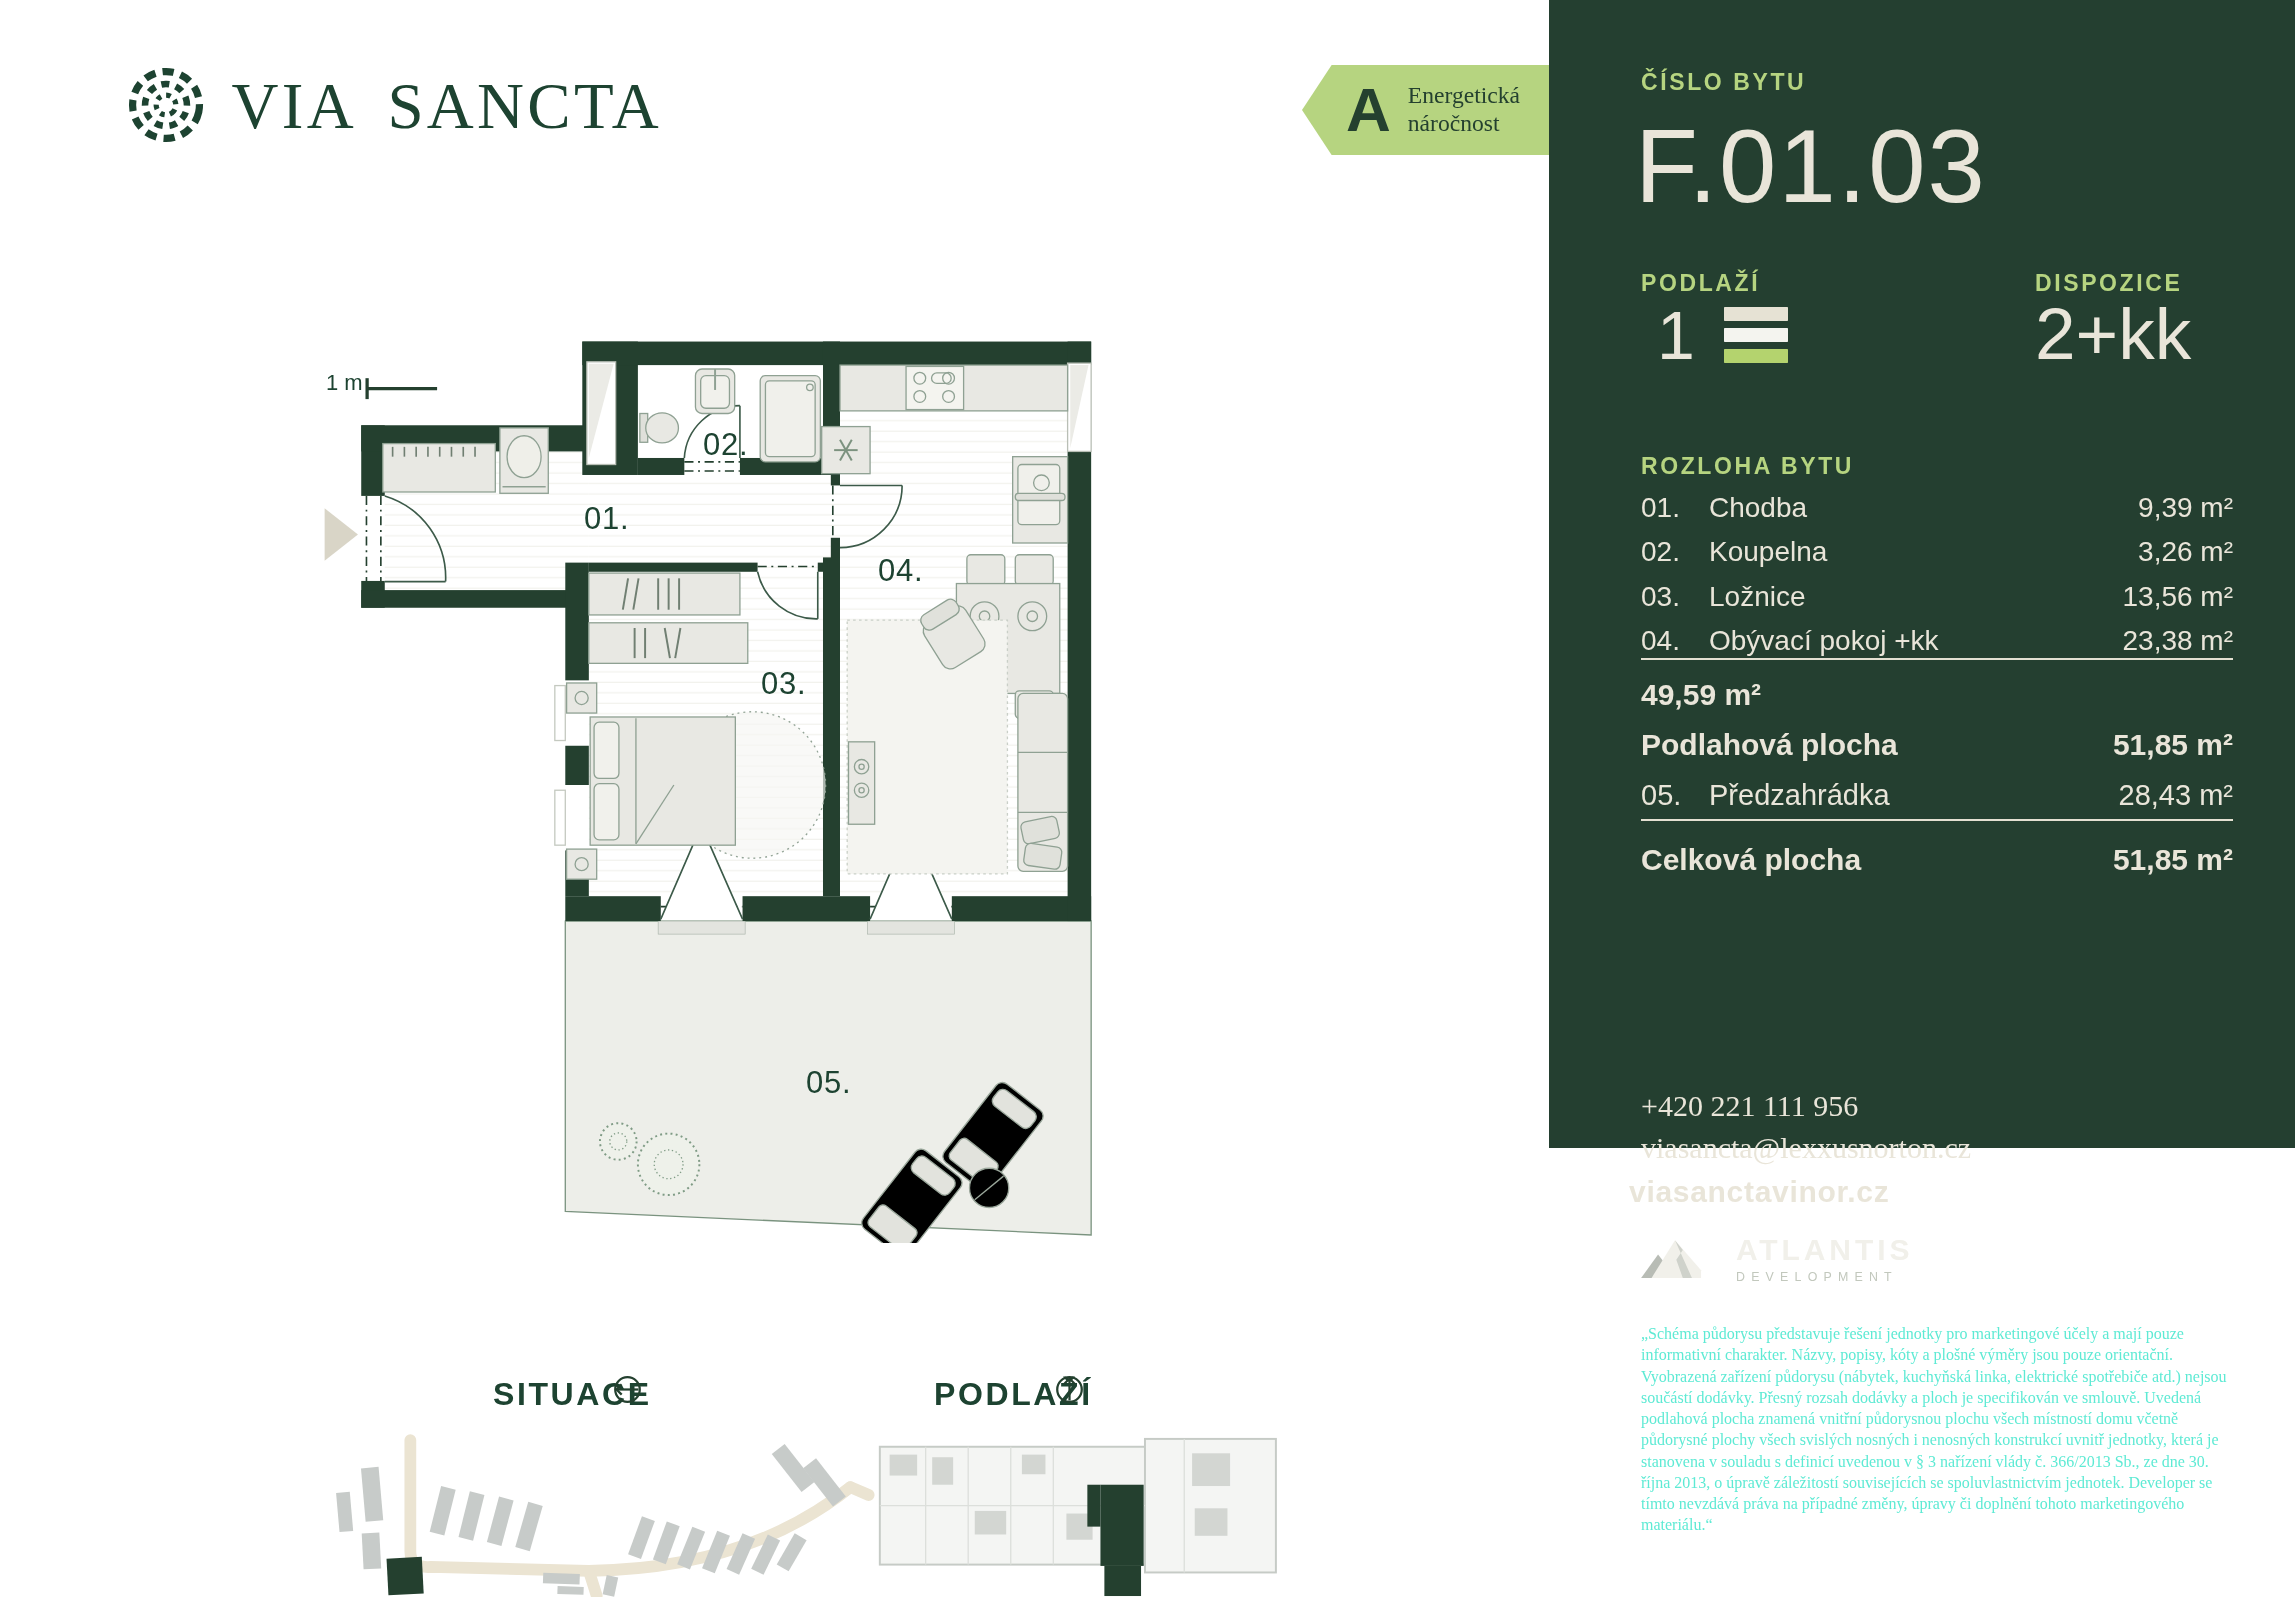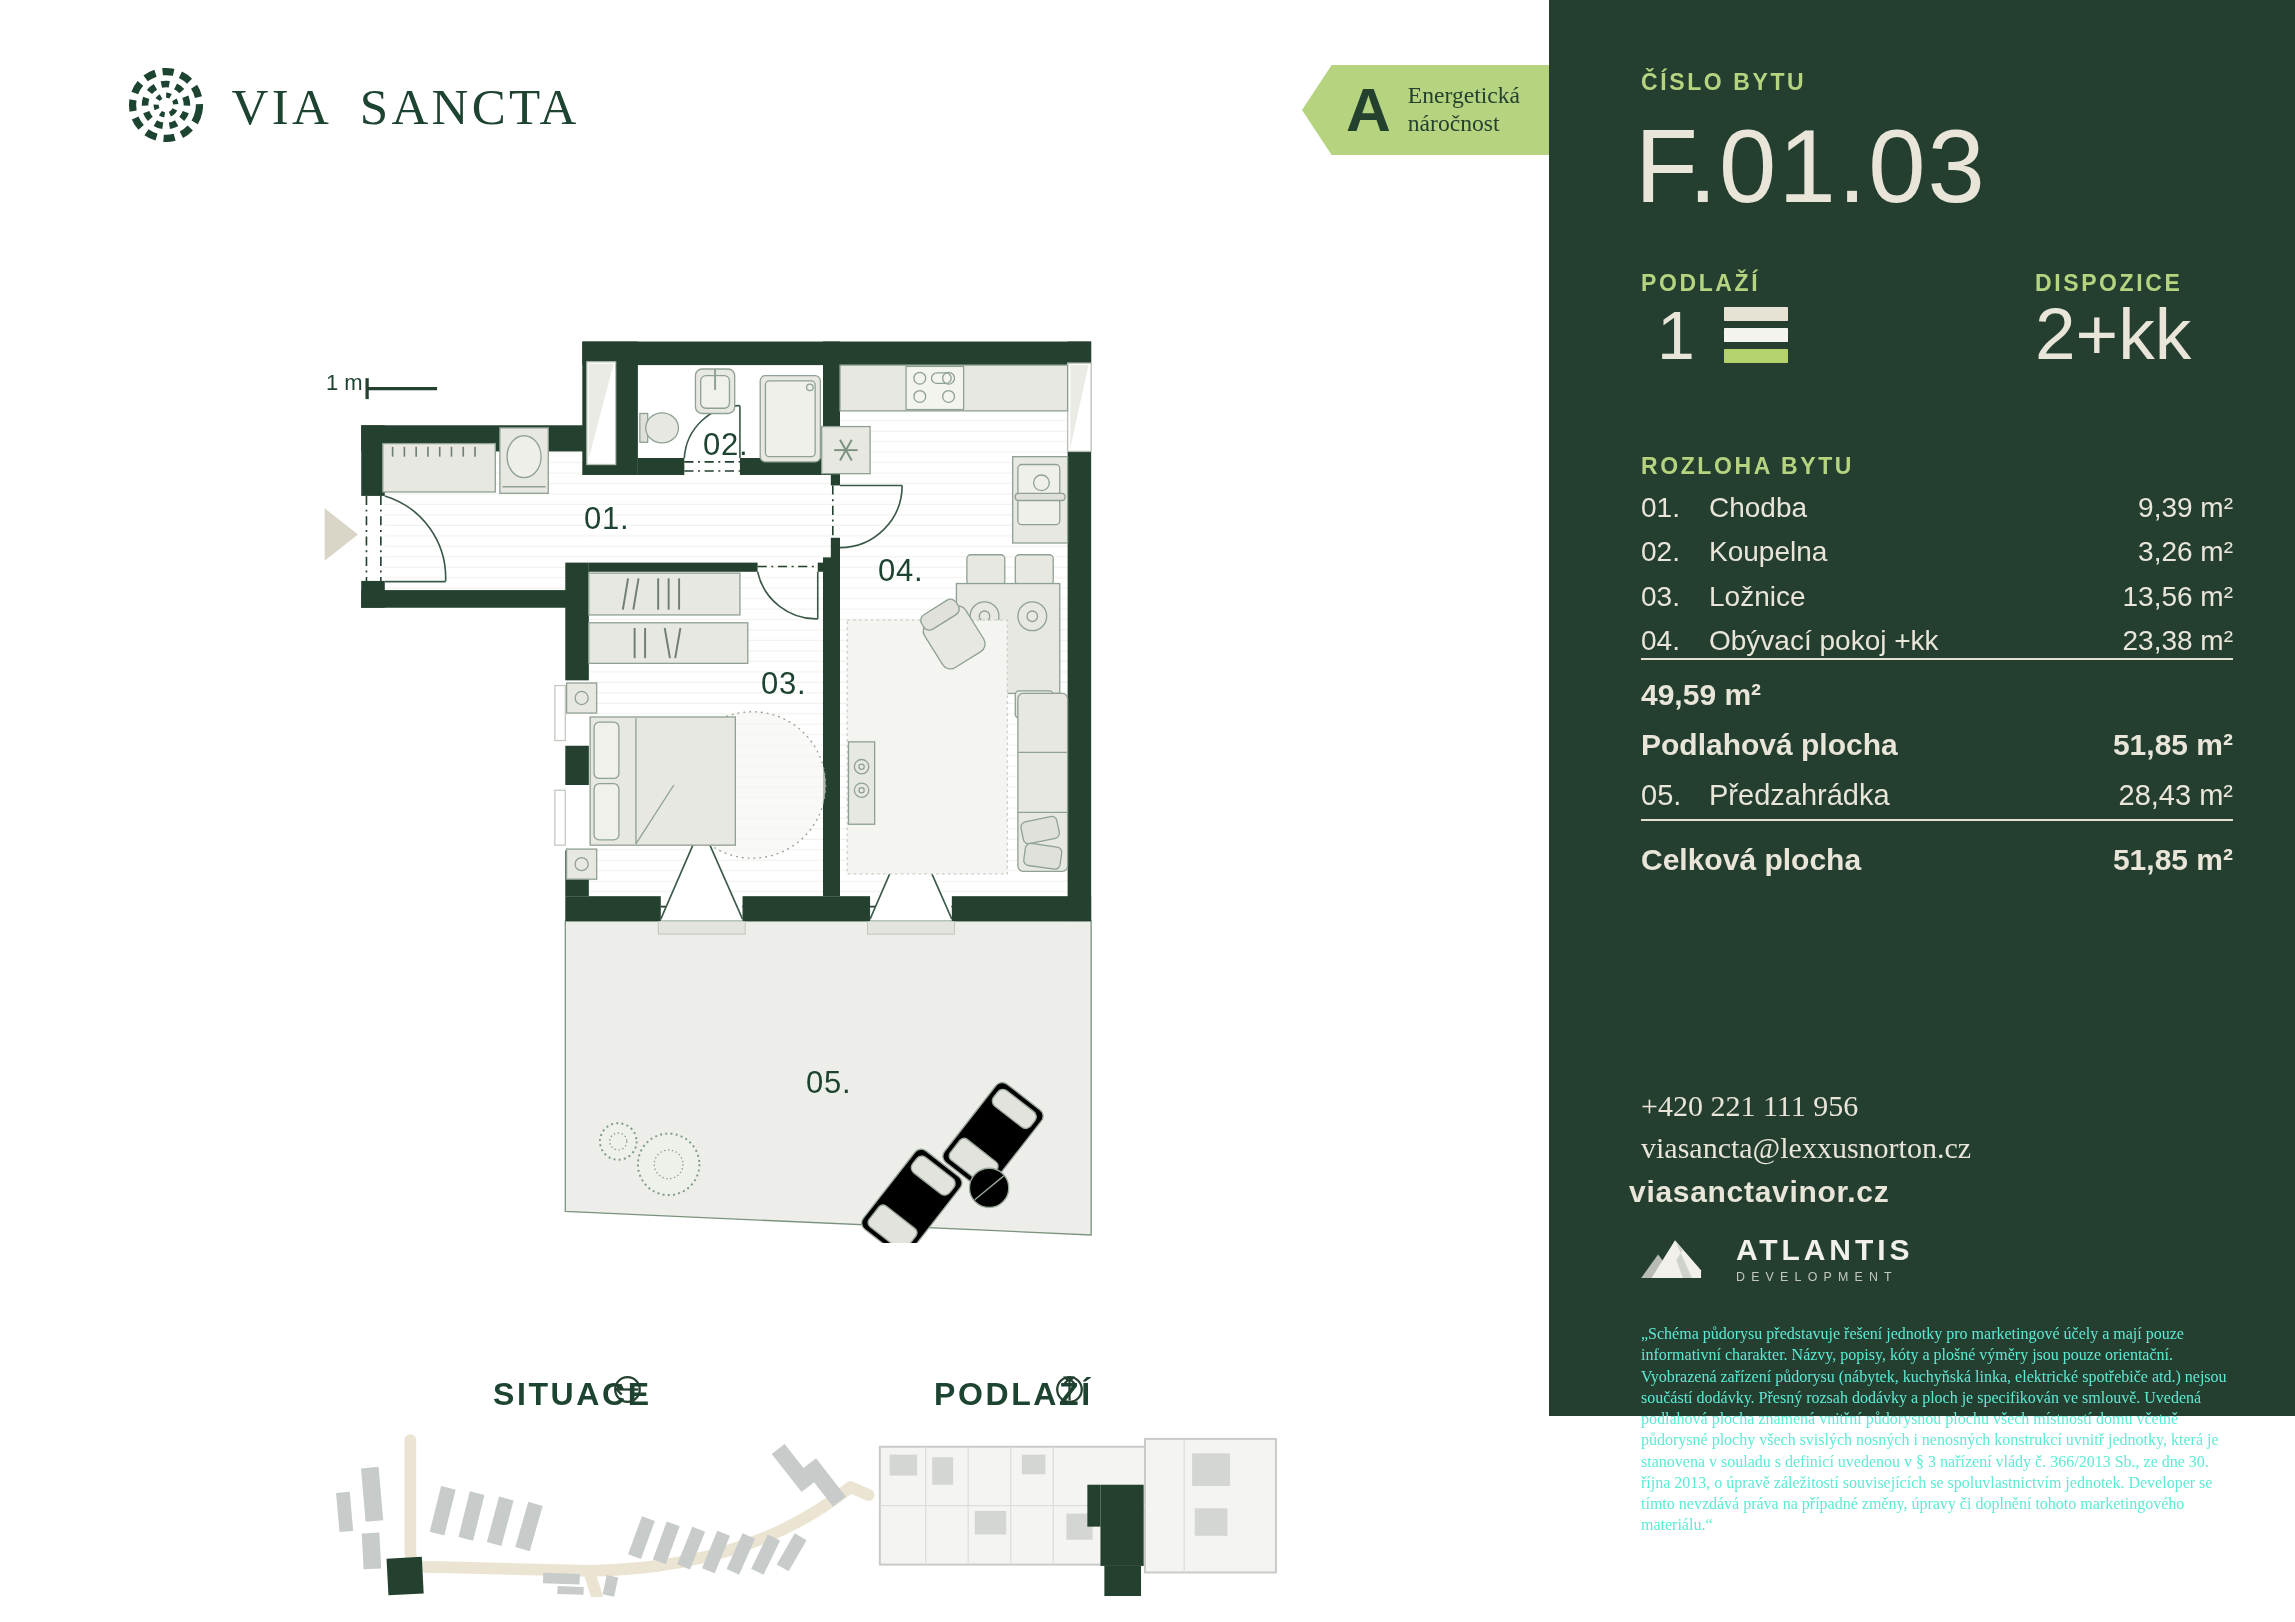--- a/index.html
+++ b/index.html
@@ -2,31 +2,31 @@
 <html style="font-size:10.5px"><head>
 <meta charset="utf-8">
 <style>
   * { margin:0; padding:0; box-sizing:border-box; }
   html,body { width:2295px; height:1623px; }
   body { position:relative; background:#ffffff; font-family:"Liberation Sans", sans-serif; overflow:hidden; }
 
   
   .logo { position:absolute; left:124px; top:63px; display:flex; align-items:center; }
   .logo-mark { width:84px; height:84px; }
-  .logo-word { font-family:"Liberation Serif", serif; font-size:51px; color:#1d4331; letter-spacing:3.3px; margin-left:23.6px; margin-top:3.9px; word-spacing:14.4px; }
+  .logo-word { font-family:"Liberation Serif", serif; font-size:65px; color:#1d4331; letter-spacing:3.3px; margin-left:23.6px; margin-top:3.9px; word-spacing:14.4px; }
 
   
   .badge { position:absolute; left:1302px; top:65px; width:247px; height:90px; background:#b6d480;
            clip-path:polygon(0 50%, 12% 0, 100% 0, 100% 100%, 12% 100%);
            display:flex; align-items:center; }
   .badge-grade { font-size:62px; font-weight:700; color:#24402f; margin-left:44px; line-height:1; }
   .badge-text { font-family:"Liberation Serif", serif; font-size:23.6px; line-height:1.18; color:#24402f; margin-left:17px; }
 
   
-  .panel { position:absolute; left:1549px; top:0; width:747px; height:1416px; background:#243f30; }
+  .panel { position:absolute; left:1549px; top:0; width:747px; height:1148px; background:#243f30; }
   .p-abs { position:absolute; }
   .lab { font-size:23px; letter-spacing:2.6px; font-weight:600; color:#b6d480; }
   .unit-number { font-size:103px; font-weight:500; letter-spacing:2px; color:#e9e5d9; line-height:1; }
   .floor-group { display:flex; align-items:flex-end; }
   .floor-val { font-size:68px; font-weight:500; color:#e9e5d9; line-height:.88; }
   .floor-bars { display:flex; flex-direction:column; margin-left:29px; margin-bottom:2.6px; }
   .fbar { width:64px; height:14.4px; border-radius:0.7px; }
   .fbar + .fbar { margin-top:6.5px; }
   .layout-val { font-size:73px; font-weight:500; color:#e9e5d9; line-height:.88;text-align:center; }
 

